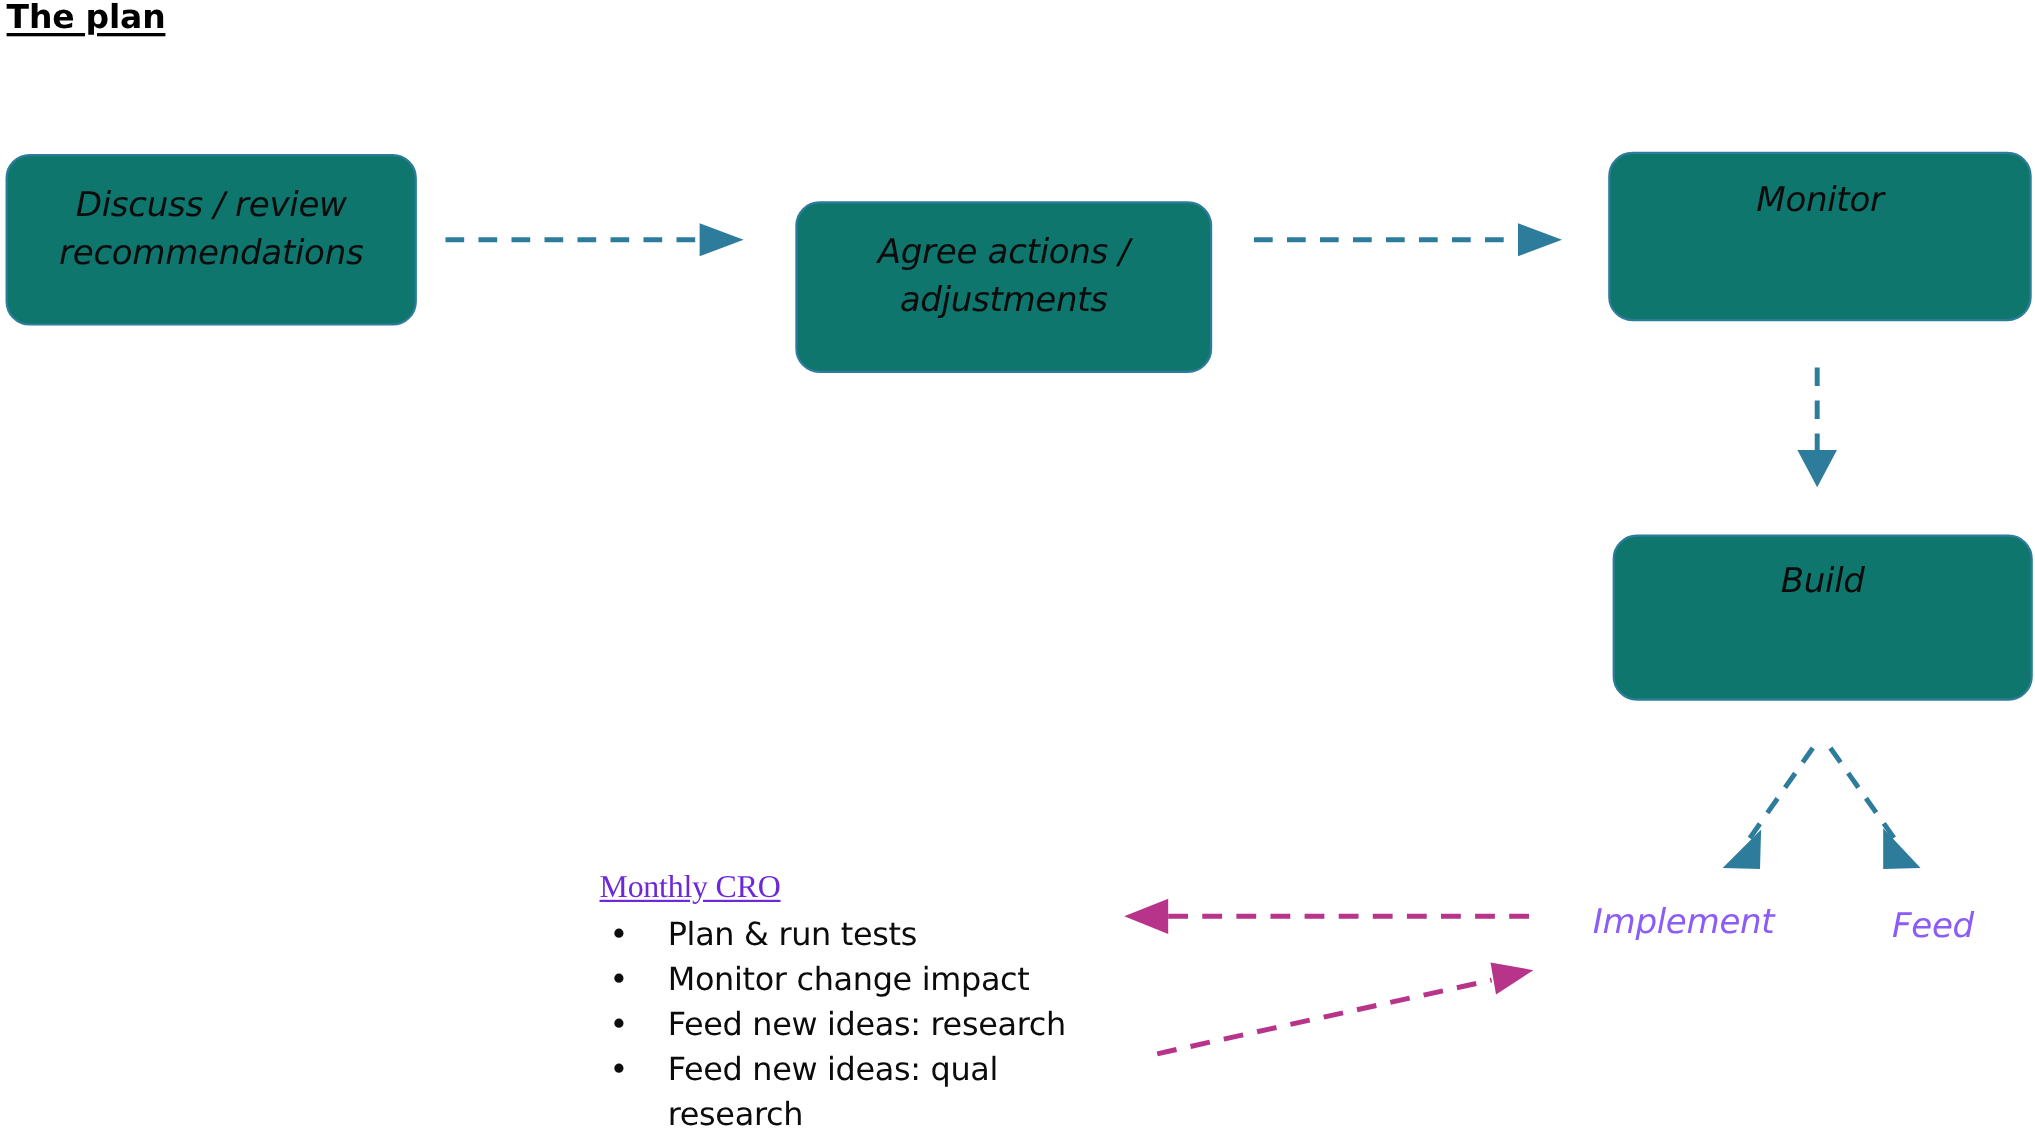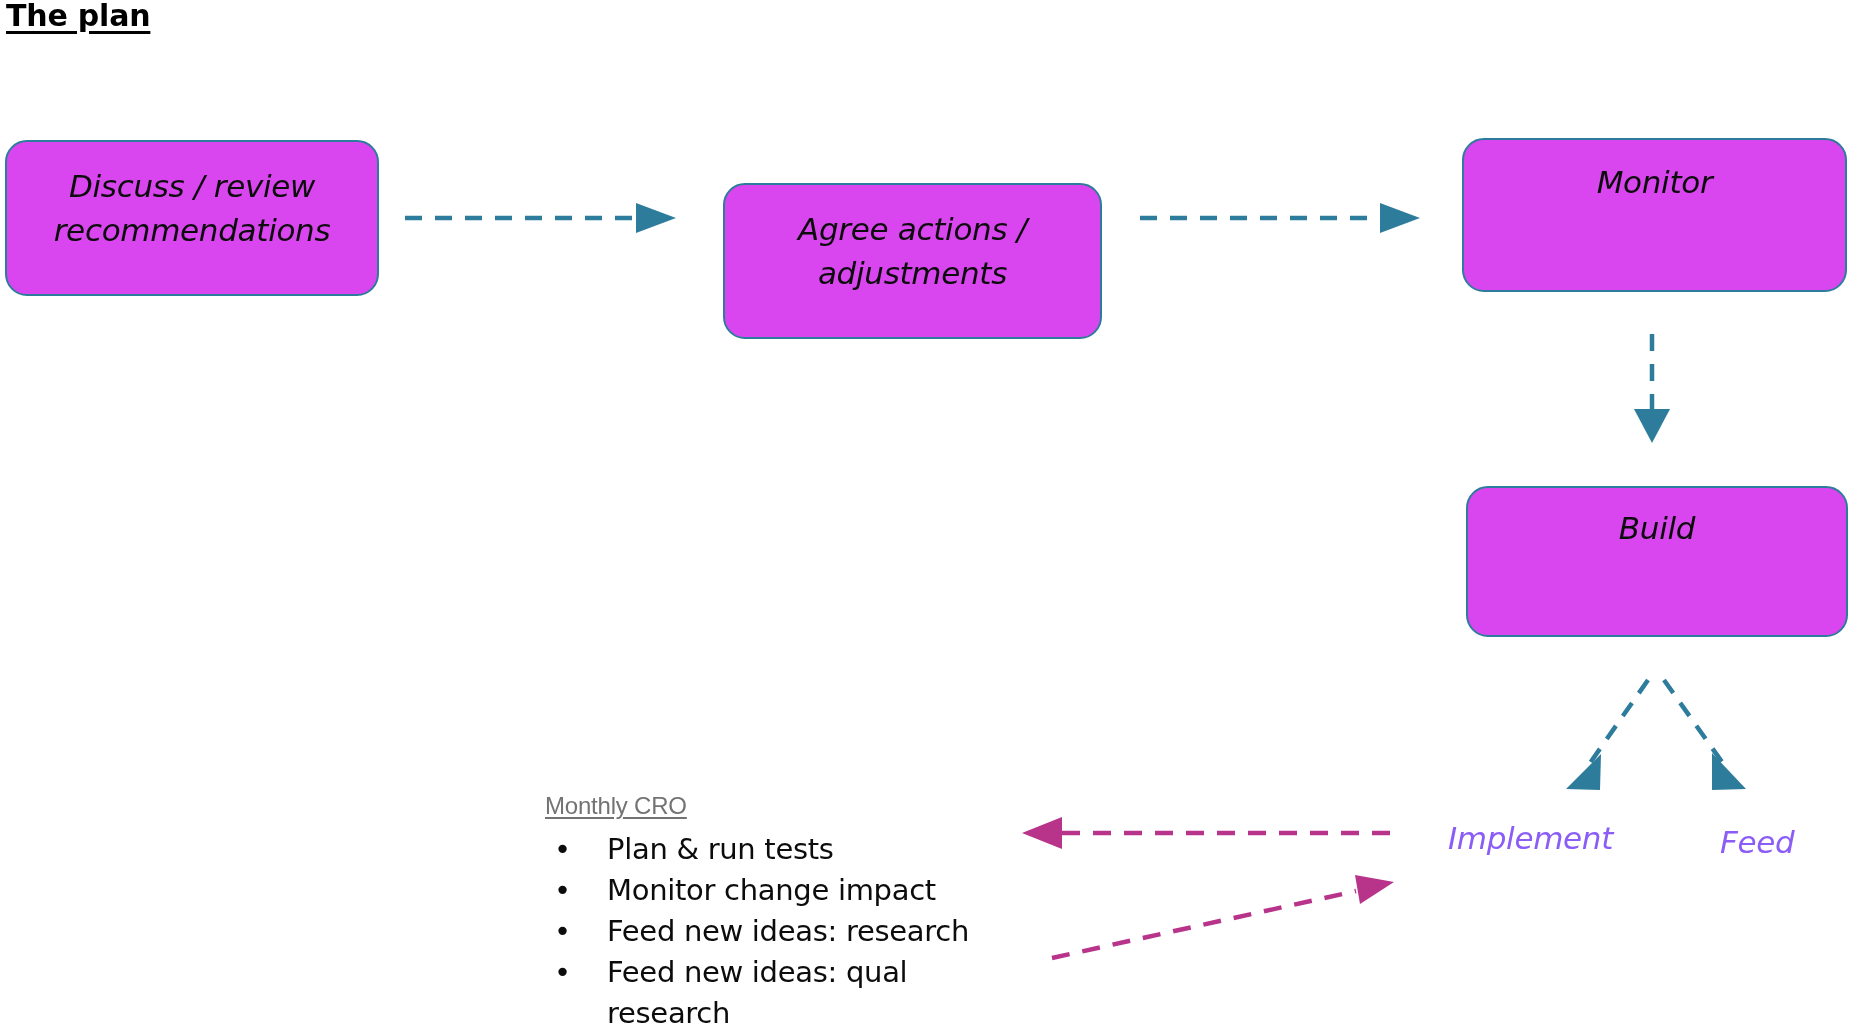--- a/index.html
+++ b/index.html
@@ -30,21 +30,21 @@
     letter-spacing: -0.2px;
     white-space: nowrap;
   }
 
   
   .proc-box {
     position: absolute;
     box-sizing: border-box;
     border: 2.5px solid #2E7C9B;
     border-radius: 22px;
-    background: #d946ef;
+    background: #0f766e;
   }
   .proc-box .box-label {
     position: absolute;
     left: 6px;
     right: 6px;
     font-family: "DejaVu Sans", sans-serif;
     font-style: italic;
     font-size: 31px;
     line-height: 44px;
     color: #0c0c0c;
@@ -87,24 +87,24 @@
   }
 
   
   #cro-block {
     position: absolute;
     left: 545px;
     top: 786px;
     width: 460px;
   }
   #cro-heading {
-    font-family: Liberation Sans, sans-serif;
-    font-size: 24px;
+    font-family: Liberation Serif, serif;
+    font-size: 29px;
     line-height: 40px;
-    color: #737373;
+    color: #6d28d9;
     text-decoration: underline;
     text-underline-offset: 3px;
     letter-spacing: -0.2px;
     white-space: nowrap;
   }
   #cro-list {
     list-style: none;
     margin: 3px 0 0 0;
     padding: 0;
   }

